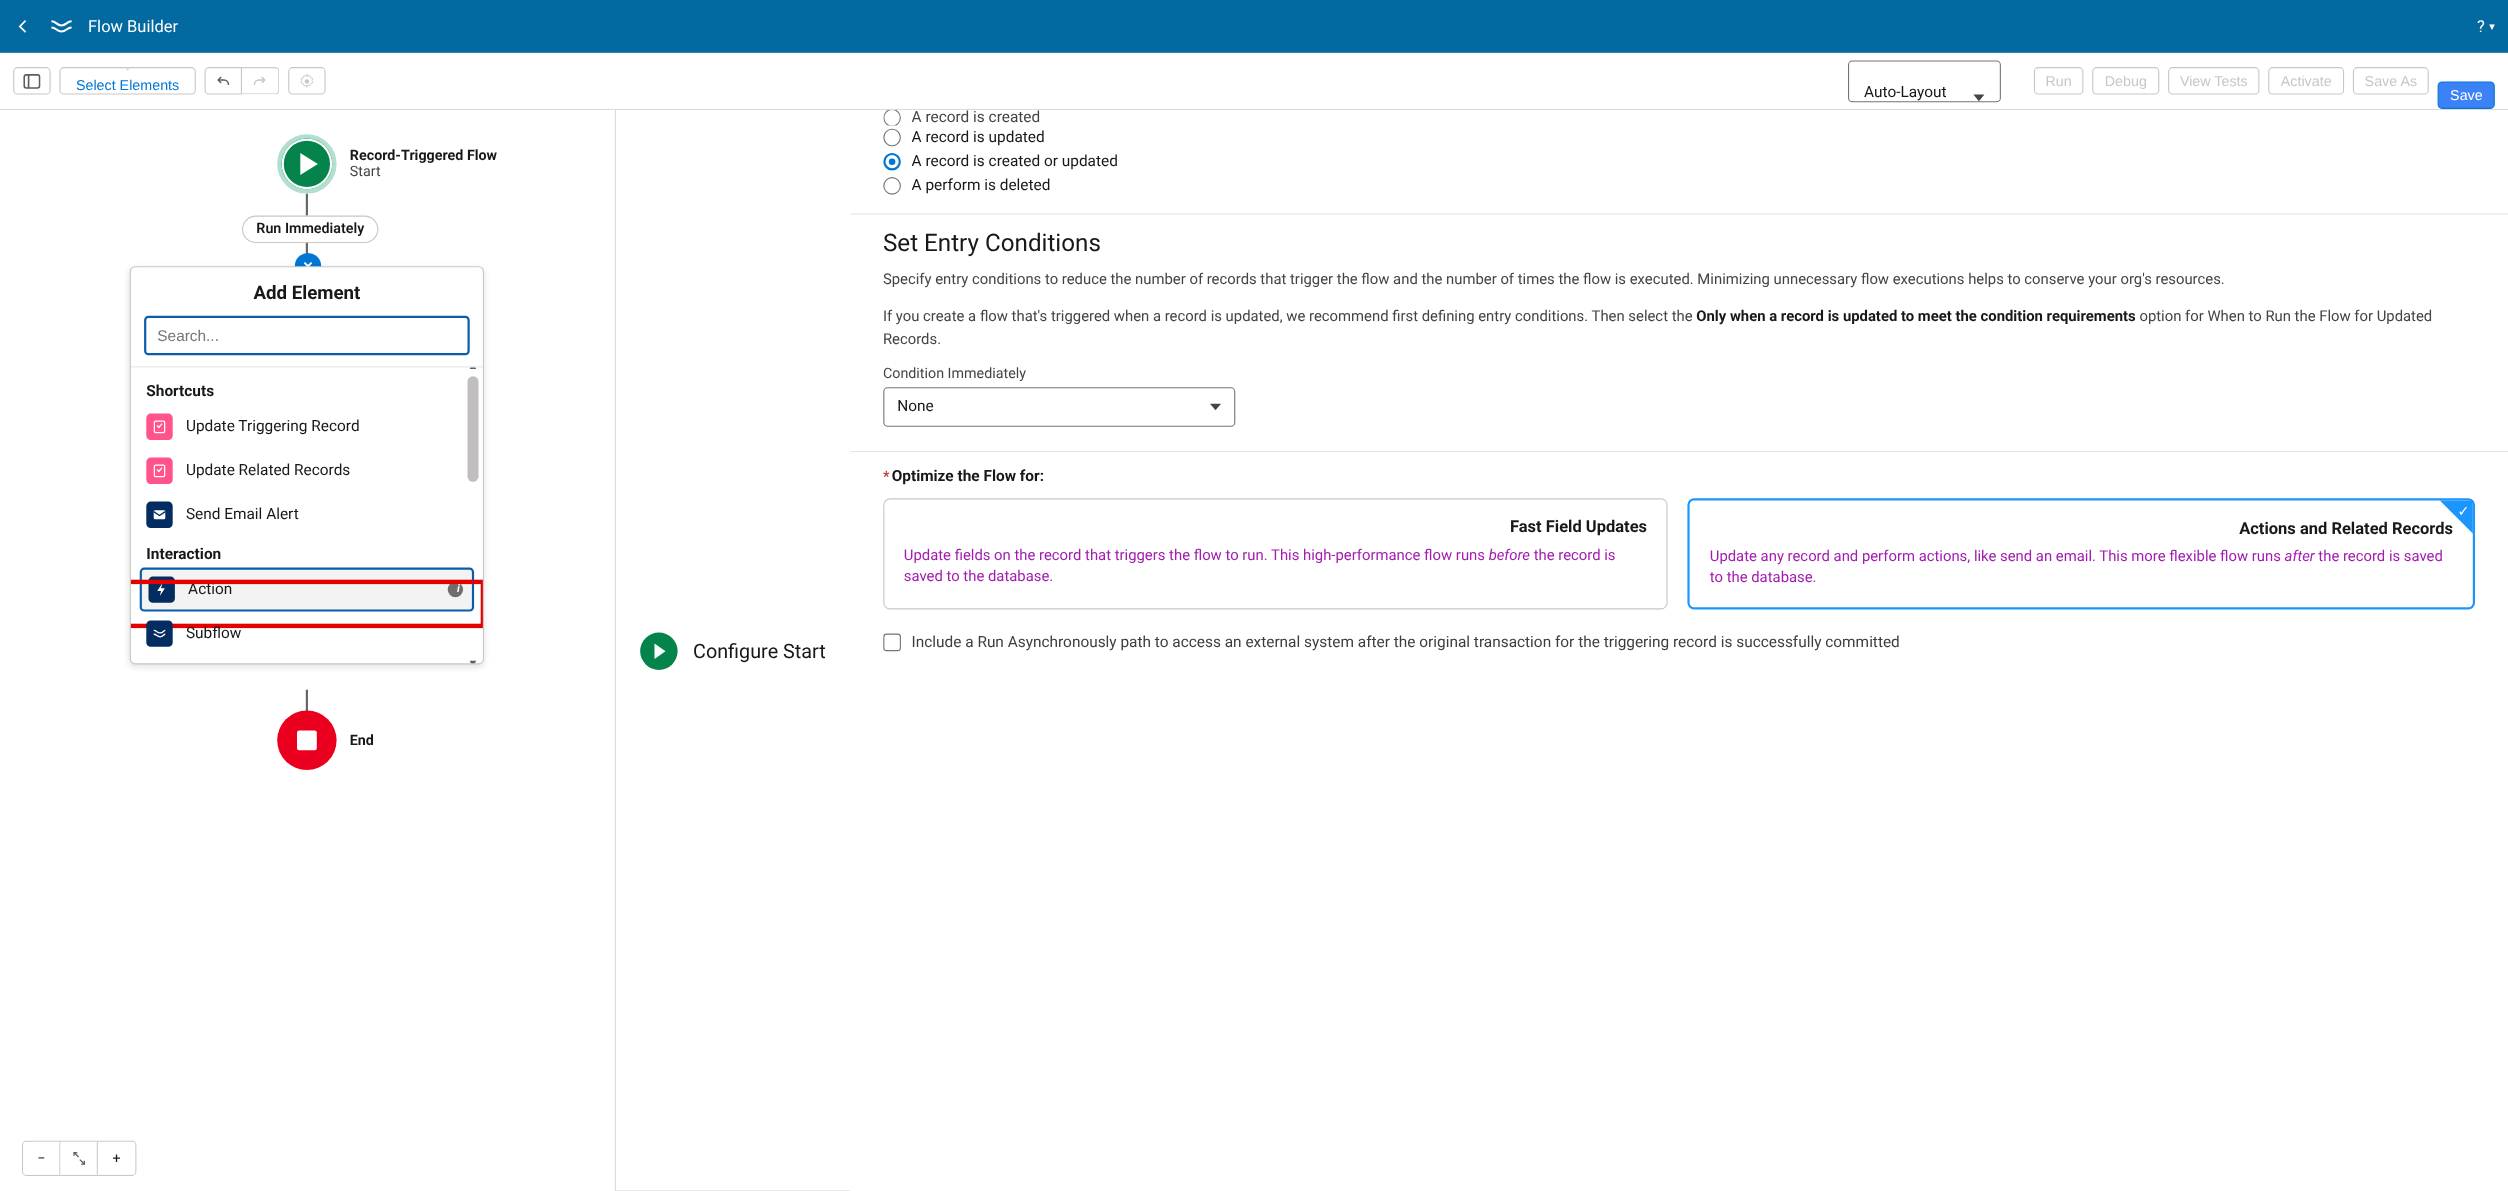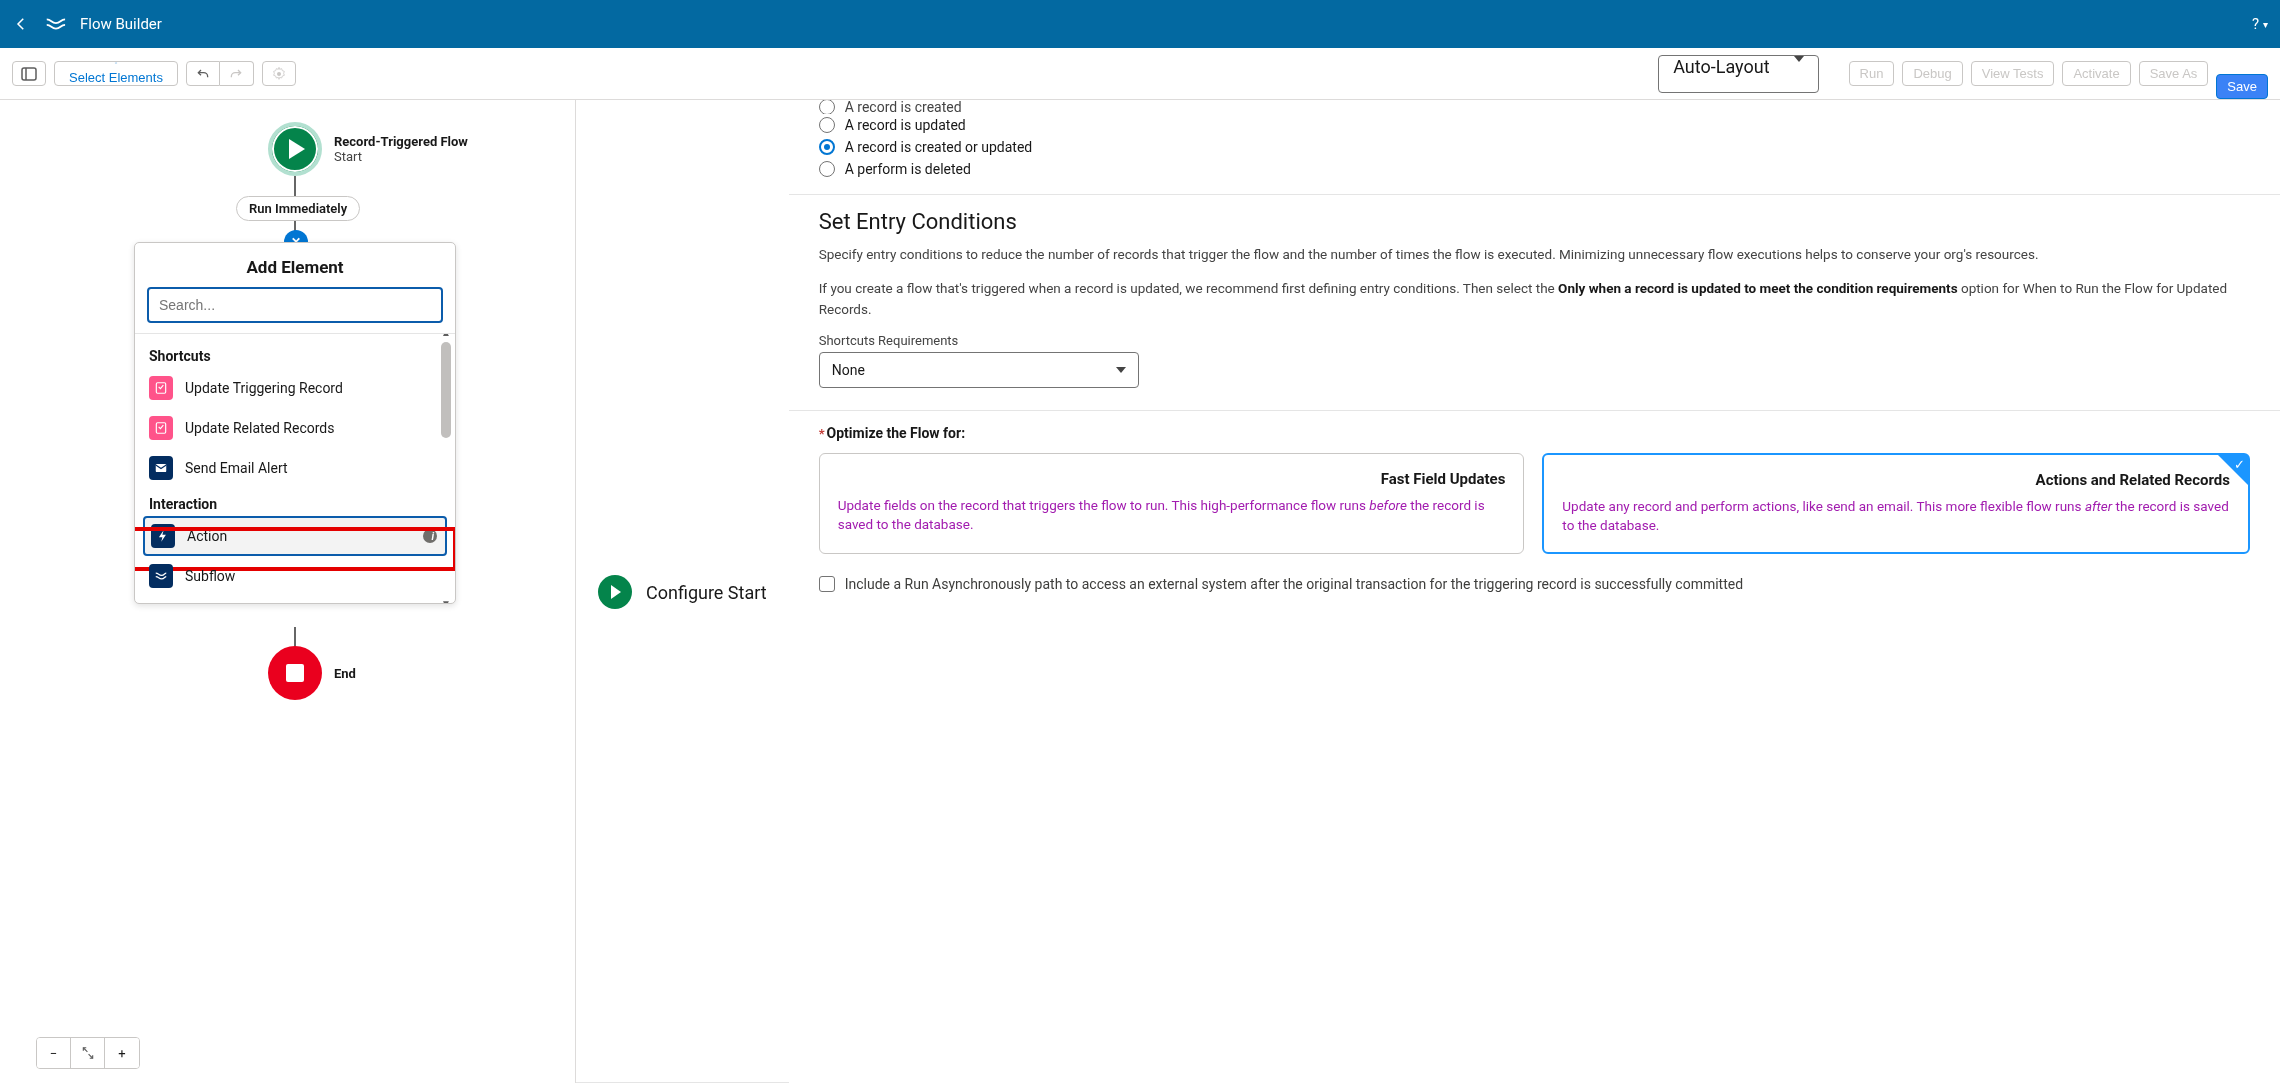--- a/index.html
+++ b/index.html
@@ -14,26 +14,26 @@
 
 
 .toolbar { display: flex; align-items: center; justify-content: space-between; height: 52px; padding: 0 12px; border-bottom: 1px solid #dddbda; }
 .toolbar-left { display: flex; align-items: center; gap: 8px; }
 .toolbar-right { display: flex; align-items: center; gap: 8px; }
 .tb-btn { display: inline-flex; align-items: center; justify-content: center; height: 25px; padding: 0 10px; border: 1px solid #c9c7c5; border-radius: 4px; background: #fff; cursor: pointer; font-size: 13px; color: #181818; flex-direction: column; }
 .tb-btn.icon-only { width: 34px; padding: 0; }
 .tb-btn.disabled { color: #c9c7c5; cursor: default; }
 .tb-btn.link { color: #0176d3; border: 1px solid #c9c7c5; gap: 6px; padding: 0 14px; }
 .tb-btn.primary { background: #3b82f6; color: #fff; border-color: #0176d3; margin-top: 26px; }
-.tb-select { display: inline-flex; align-items: flex-start; height: 38px; padding: 0 14px; border: 1px solid #747474; border-radius: 4px; gap: 24px; cursor: pointer; font-size: 18px; }
+.tb-select { display: inline-flex; align-items: flex-end; height: 38px; padding: 0 14px; border: 1px solid #747474; border-radius: 4px; gap: 24px; cursor: pointer; font-size: 14px; }
 .tb-select .caret { border-left:5px solid transparent; border-right:5px solid transparent; border-top:6px solid #444; }
 
 
 .main { display: flex; height: calc(100vh - 48px - 52px); }
-.canvas-pane { width: 560px; position: relative; border-right: 1px solid #dddbda; background: #fff; margin-left: 16px; }
+.canvas-pane { width: 560px; position: relative; border-right: 1px solid #dddbda; background: #fff; }
 .config-pane { flex: 1; overflow: hidden; display: flex; flex-direction: row; }
 
 
 .canvas { position: relative; width: 100%; height: 100%; }
 .start-node { position: absolute; left: 252px; top: 22px; display: flex; align-items: center; gap: 12px; }
 .start-circle { width: 54px; height: 54px; border-radius: 50%; background: #04844b; border: 4px solid #b2e0d0; display:flex; align-items:center; justify-content:center; box-shadow: 0 0 0 2px #fff inset; }
 .start-triangle { width:0; height:0; border-top:10px solid transparent; border-bottom:10px solid transparent; border-left:16px solid #fff; margin-left:4px; }
 .start-labels { font-size: 13px; }
 .start-labels .t1 { font-weight: 700; }
 .start-labels .t2 { color: #444; }
@@ -335,21 +335,21 @@
           <span>A perform is deleted</span>
         </div>
       </div>
 
       <div class="cfg-section">
         <div class="sec-title">Set Entry Conditions</div>
         <p class="sec-desc">Specify entry conditions to reduce the number of records that trigger the flow and the number of times the flow is executed. Minimizing unnecessary flow executions helps to conserve your org's resources.</p>
         <p class="sec-desc">
           <span>If you create a flow that's triggered when a record is updated, we recommend first defining entry conditions. Then select the </span><span class="bold">Only when a record is updated to meet the condition requirements</span><span> option for When to Run the Flow for Updated Records.</span>
         </p>
-        <div class="field-label">Shortcuts Requirements</div>
+        <div class="field-label">Condition Immediately</div>
         <div class="select-box">
           <span>None</span>
           <span class="caret"></span>
         </div>
       </div>
 
       <div class="cfg-section" style="border-bottom:none;">
         <div><span class="req-star">*</span><span class="opt-label">Optimize the Flow for:</span></div>
         <div class="cards">
           <div class="card">

